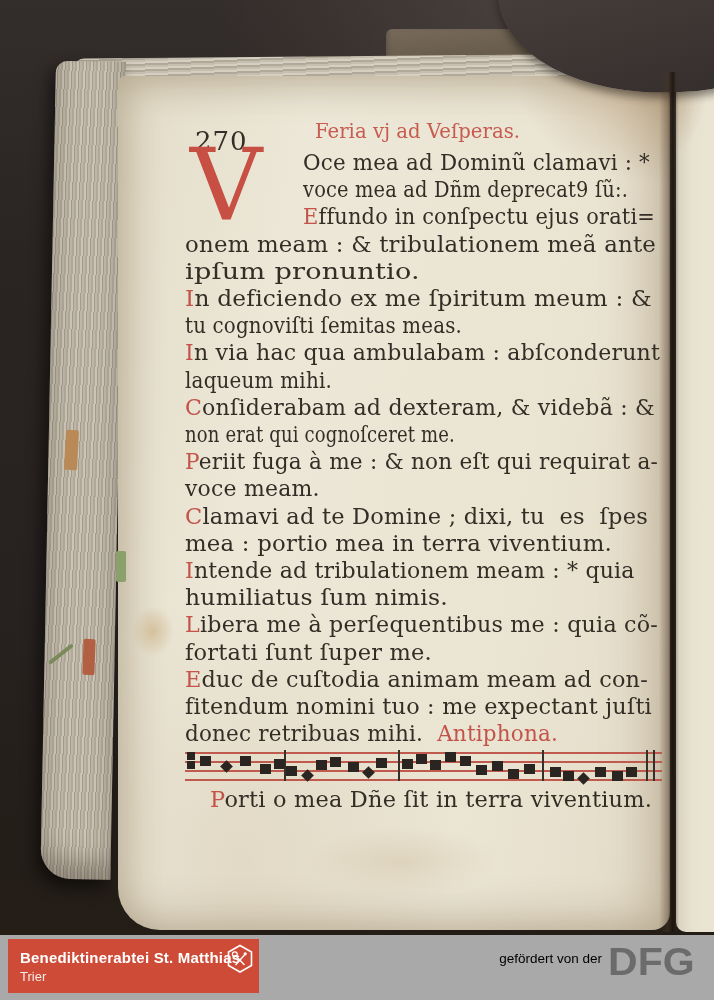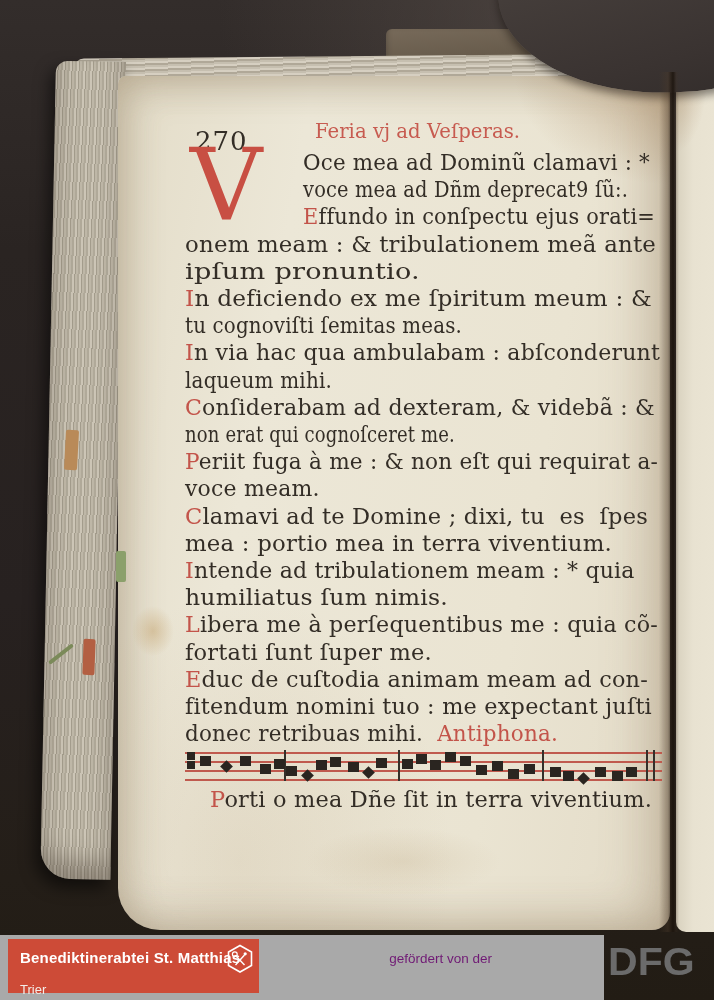--- a/index.html
+++ b/index.html
@@ -76,27 +76,27 @@
   .dropcap{left:190px;top:135px;font-size:100px;line-height:100px;color:#c84f43;font-weight:normal;}
   .lyric{font-size:23px;}
   
   .staff{position:absolute;left:185px;top:746px;width:477px;height:38px;z-index:7;}
   .sl{position:absolute;left:0;width:477px;height:2px;background:#c05a4e;}
   .bar{position:absolute;top:4px;width:2px;height:31px;background:#34302a;}
   .nq{position:absolute;width:11px;height:10px;background:#2a2520;}
   .nd{position:absolute;width:9px;height:9px;background:#2a2520;transform:rotate(45deg);}
   .clefsq{position:absolute;width:8px;height:8px;background:#2a2520;}
   
-  .footer{position:absolute;left:0;top:935px;width:604px;height:65px;background:#a9a9a9;z-index:10;
+  .footer{position:absolute;left:0;top:935px;width:714px;height:65px;background:#a9a9a9;z-index:10;
     font-family:"Liberation Sans","DejaVu Sans",sans-serif;}
   .credit-box{position:absolute;left:8px;top:4px;width:251px;height:54px;background:#cd4b37;}
   .inst{position:absolute;left:12px;top:10px;font-size:15px;font-weight:bold;color:#ffffff;letter-spacing:.2px;}
-  .city{position:absolute;left:12px;top:43px;font-size:13px;color:#f3ece8;}
+  .city{position:absolute;left:12px;top:30px;font-size:13px;color:#f3ece8;}
   .hex{position:absolute;left:218px;top:5px;}
-  .funding{position:absolute;right:112px;top:16px;text-align:right;font-size:13.5px;line-height:15px;color:#701a75;}
+  .funding{position:absolute;right:112px;top:16px;text-align:right;font-size:13.5px;line-height:15px;color:#000000;}
   .dfg{position:absolute;left:608px;top:8px;font-size:38px;line-height:38px;font-weight:bold;color:#6b6b6b;
     letter-spacing:0px;transform:scaleX(1.08);transform-origin:0 0;}
 </style>
 </head>
 <body>
 
 <div class="scene">
 
   <div class="top-edge"></div>
   <div class="leather-tab"></div>

